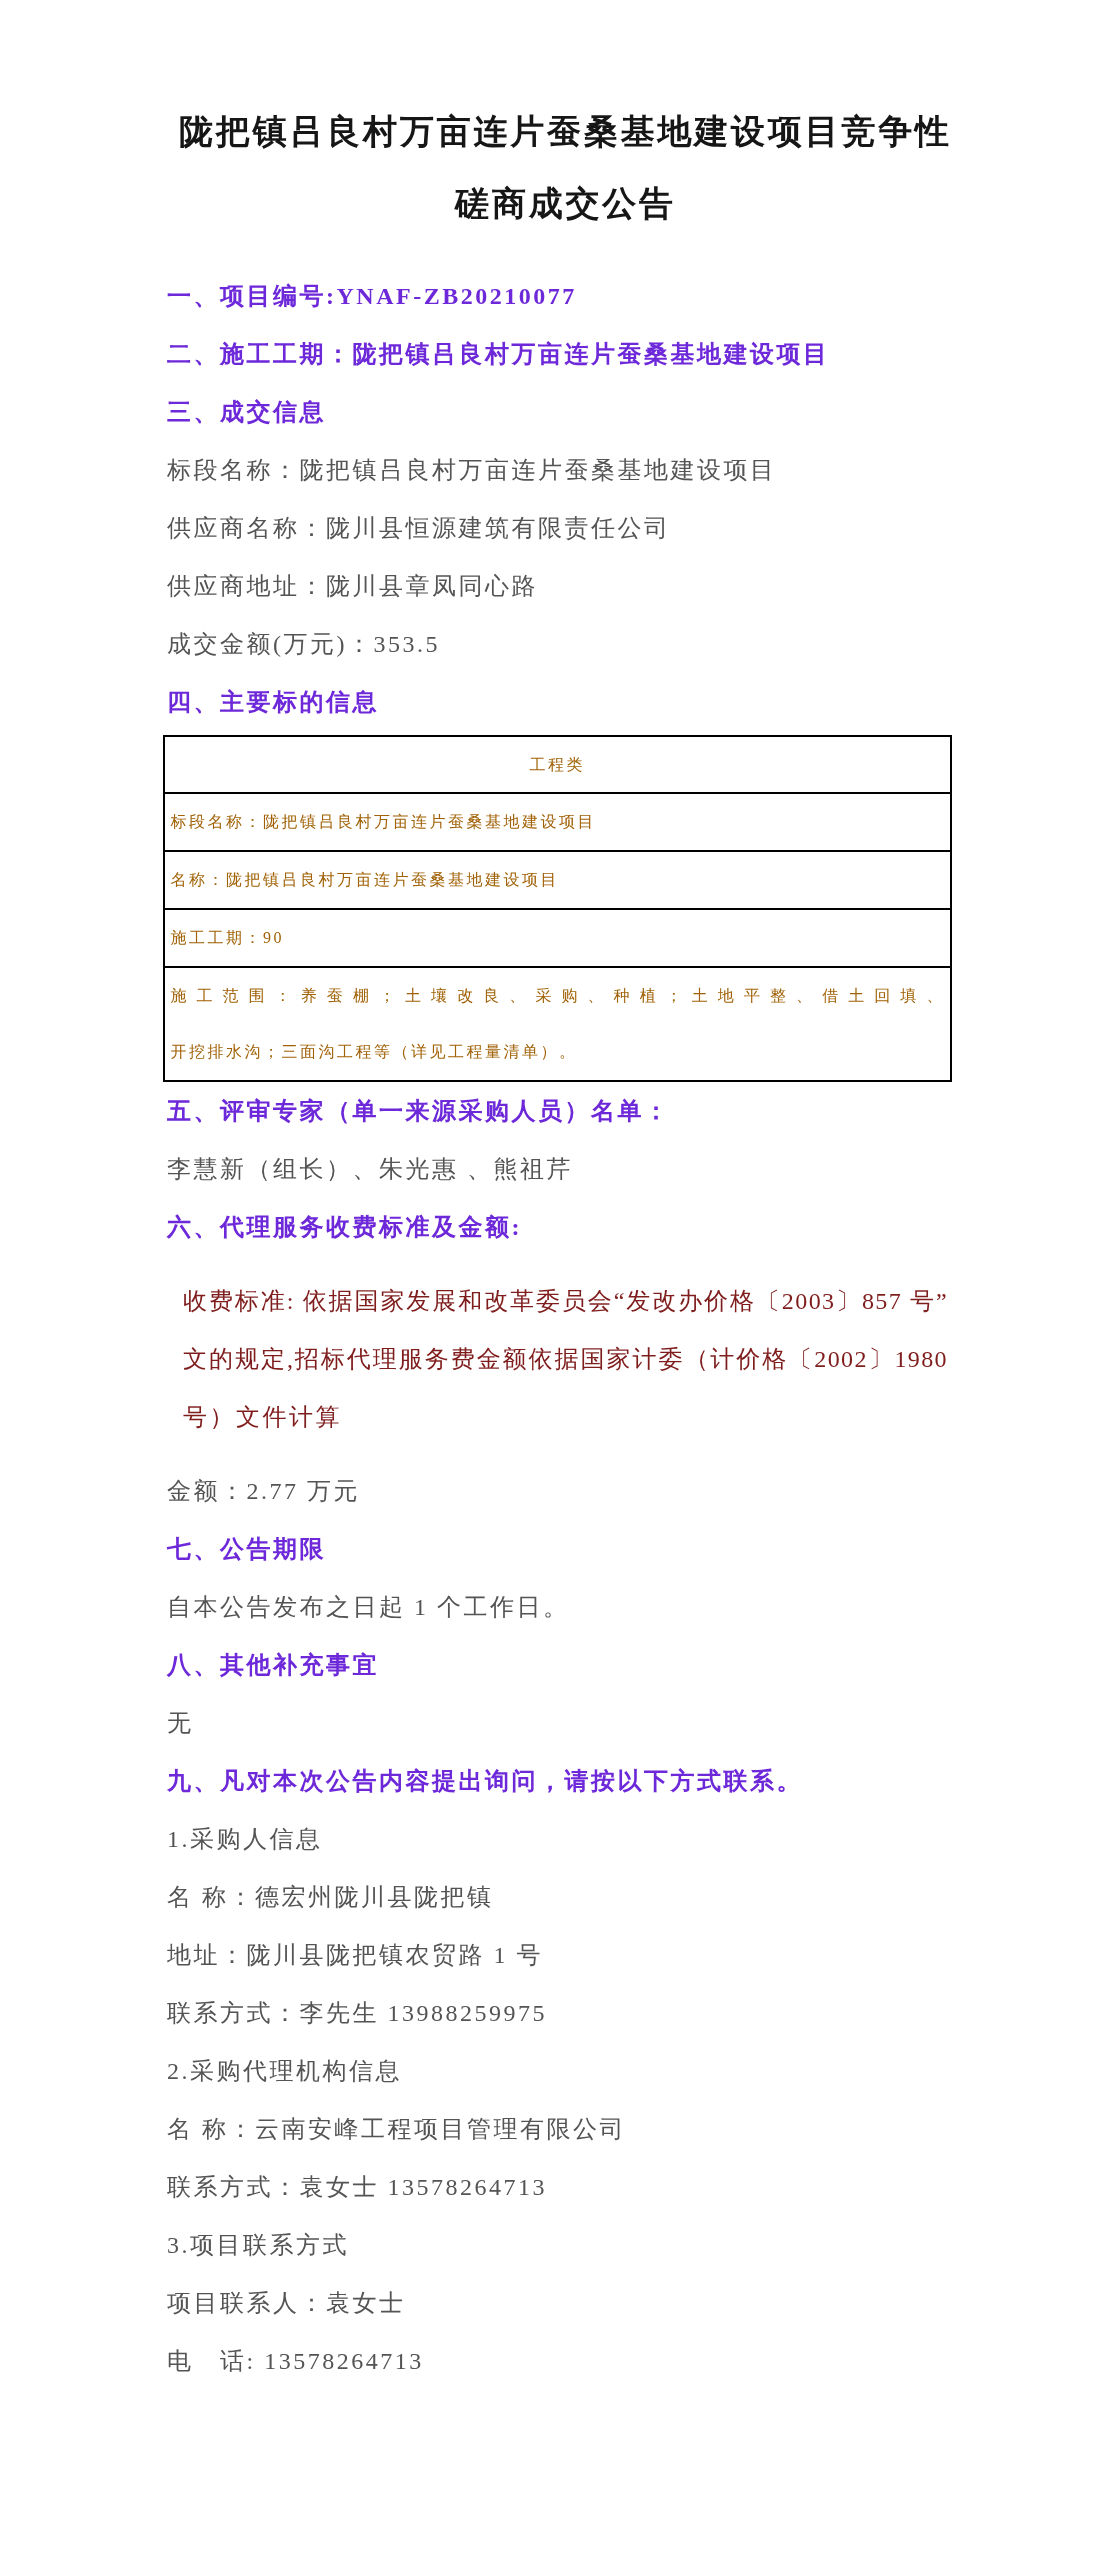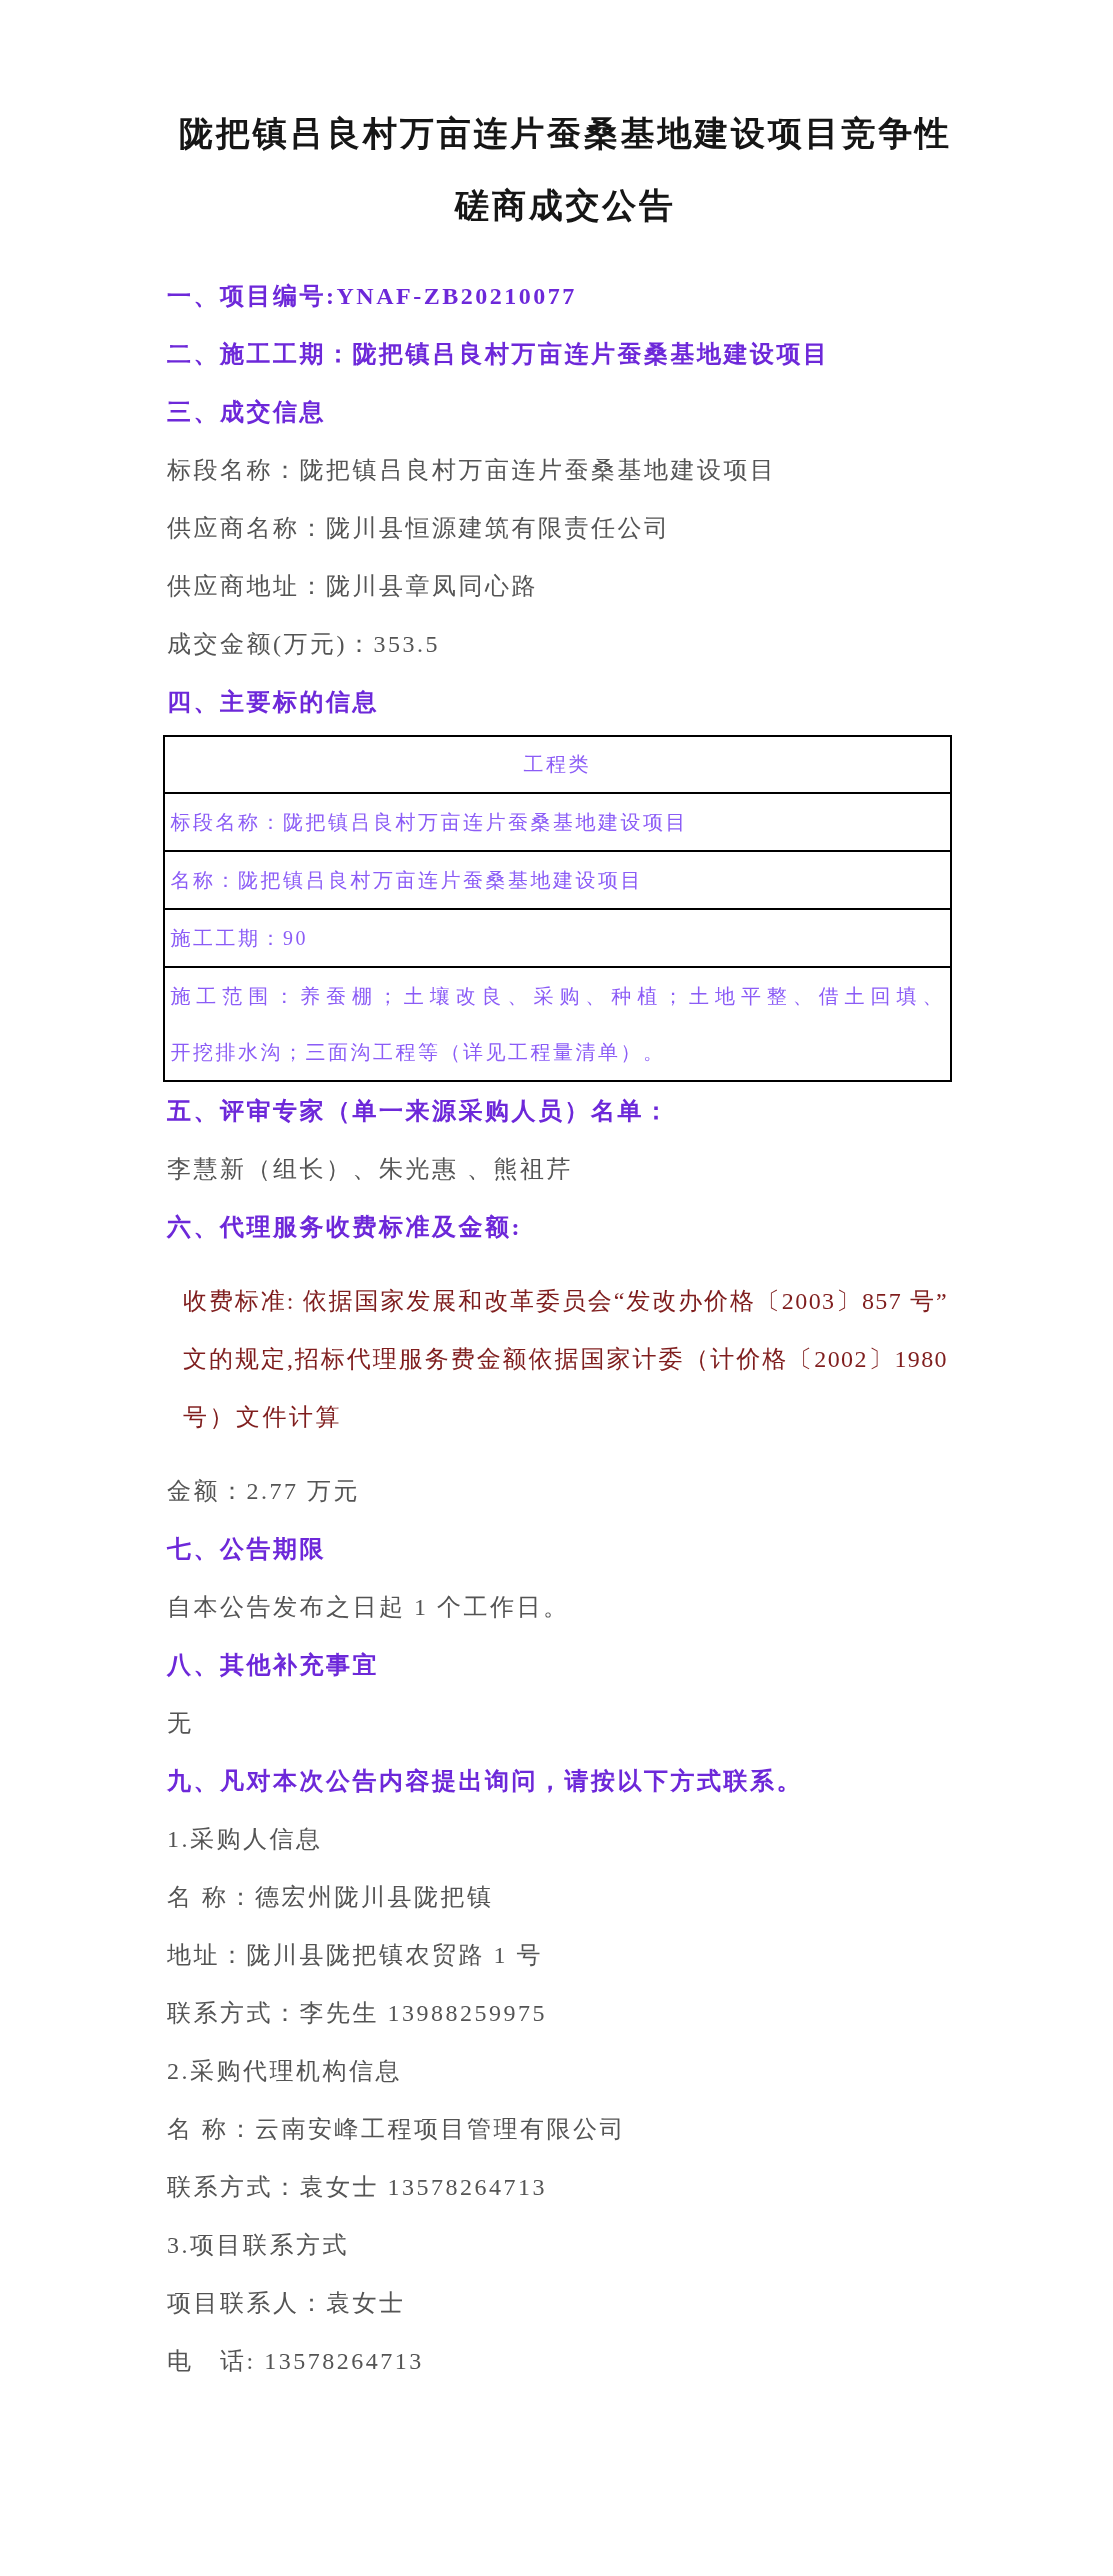--- a/index.html
+++ b/index.html
@@ -6,39 +6,40 @@
   body {
     width: 1113px; height: 2576px;
     font-family: "Liberation Serif", "DejaVu Serif", serif;
     color: #545454;
   }
   .page { padding: 98px 149px 0 167px; }
   .title {
     font-size: 34px; letter-spacing: 2.8px; font-weight: bold;
     color: #161616; text-align: center; line-height: 72px;
     margin: 0 0 25px 0;
+    font-family: Liberation Mono, monospace;
   }
   .line {
     height: 58px; line-height: 58px; margin: 0;
     font-size: 24px; letter-spacing: 2.5px;
     white-space: nowrap;
   }
   .heading { font-weight: bold; color: #6d28d9; }
   .body { color: #545454; }
   .para { margin: 16px; font-size: 24px; color: #7f1d1d; }
   .para .jline, .para .lline { height: 58px; line-height: 58px; }
   .jline { text-align: justify; text-align-last: justify; letter-spacing: 1.4px; }
   .lline { letter-spacing: 2.5px; white-space: nowrap; }
   table.subject-table {
     border-collapse: collapse; table-layout: fixed;
     width: 789px; margin: 4.2px 0 0 -4.2px;
   }
   .subject-table th, .subject-table td {
     border: 2.1px solid #000000;
-    font-size: 20px; font-weight: normal; color: #8b5cf6;
+    font-size: 16px; font-weight: normal; color: #a16207;
   }
   .subject-table th {
     height: 53px; line-height: 53px; letter-spacing: 2.5px; text-align: center;
   }
   .subject-table td {
     padding: 0 5.6px; line-height: 56px; letter-spacing: 2.5px; text-align: left;
   }
   .subject-table td .jline, .subject-table td .lline { height: 56px; line-height: 56px; }
   .subject-table td .jline { letter-spacing: 1.8px; }
 </style>

